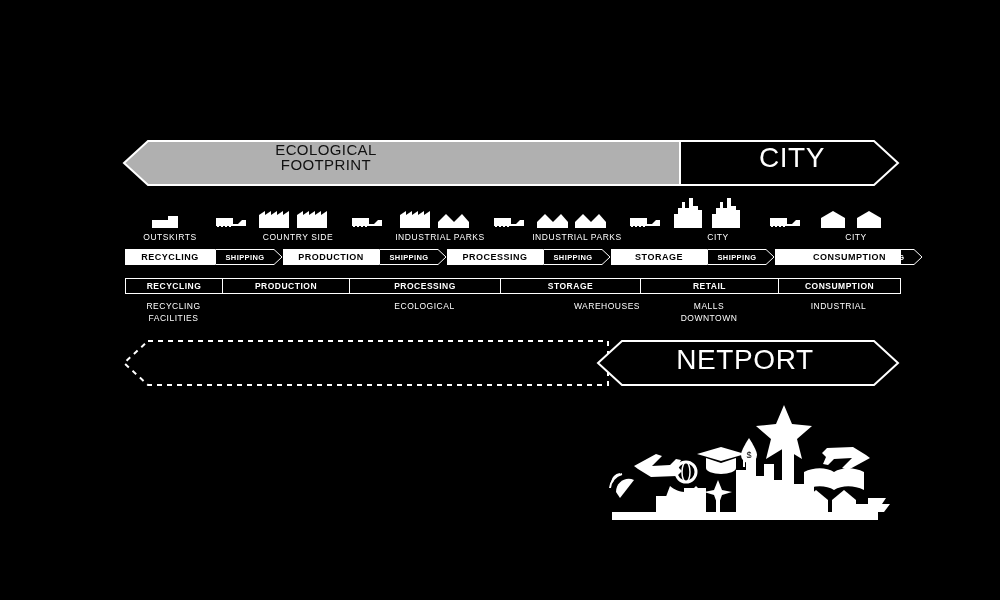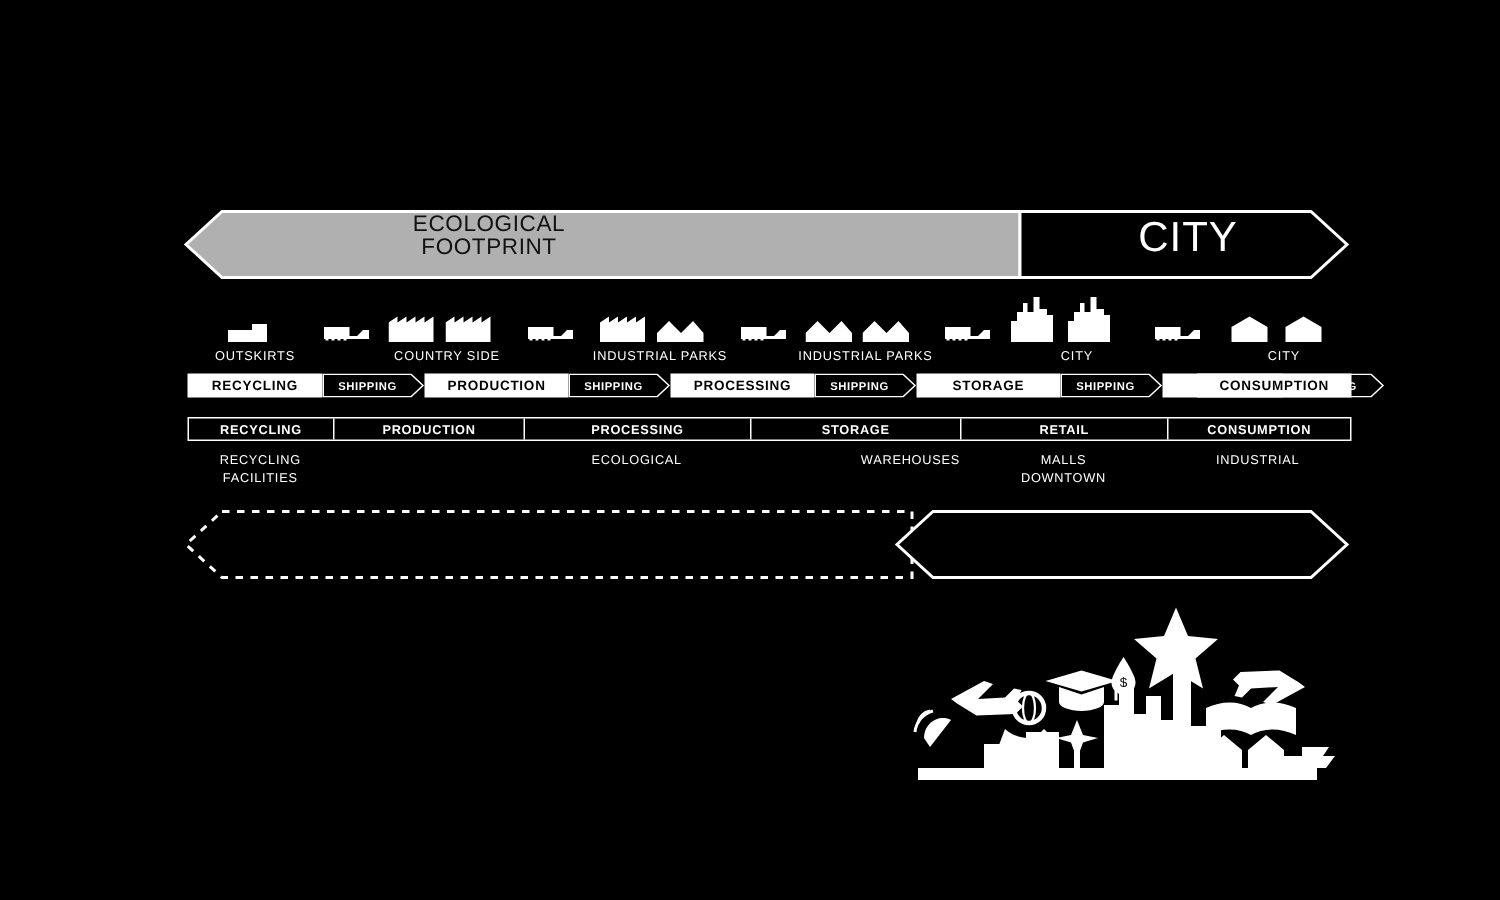--- a/index.html
+++ b/index.html
@@ -265,20 +265,21 @@
   </div>
 
   <div class="netport">
     <svg width="778" height="46" viewBox="0 0 778 46">
 
       <polygon points="26,1 486,1 486,45 26,45 2,23" fill="none" stroke="#ffffff" stroke-width="2" stroke-dasharray="5 5"></polygon>
 
       <polygon points="500,1 752,1 776,23 752,45 500,45 476,23" fill="#000000" stroke="#ffffff" stroke-width="2"></polygon>
     </svg>
   </div>
+  <div class="np-lbl">NETPORT</div>
 
   <div class="collage">
     <svg width="290" height="120" viewBox="0 0 290 120">
       <g fill="#ffffff">
 
         <polygon points="176,5 184,24 204,26 189,39 194,59 176,48 158,59 163,39 148,26 168,24"></polygon>
 
         <path d="M141,38 C141,38 133,50 133,55 a8,8 0 0 0 16,0 C149,50 141,38 141,38 Z"></path>
         <text x="141" y="58" font-size="9" font-family="Liberation Sans, sans-serif" text-anchor="middle" fill="#000">$</text>
 

